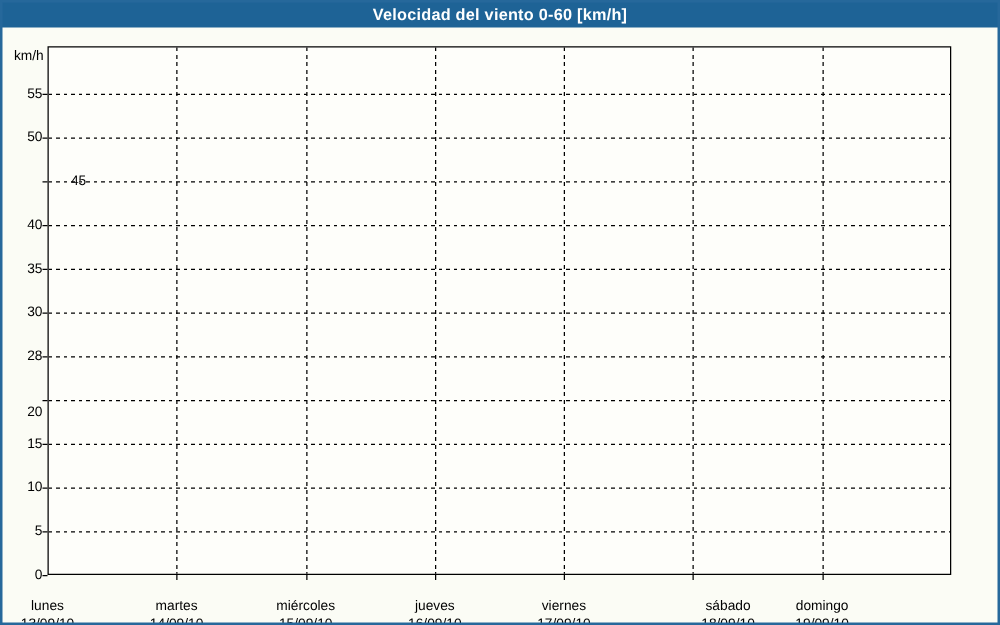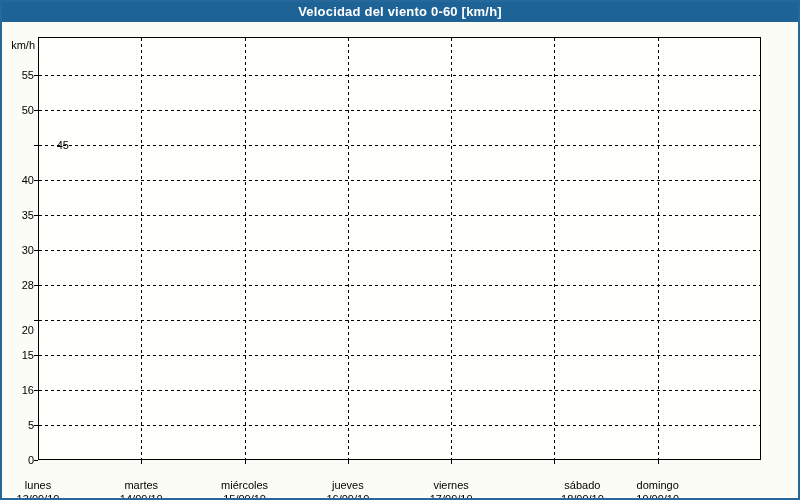--- a/index.html
+++ b/index.html
@@ -86,21 +86,21 @@
       <div class="vgrid" style="left: 205.571px;"></div>
       <div class="vgrid" style="left: 308.857px;"></div>
       <div class="vgrid" style="left: 412.143px;"></div>
       <div class="vgrid" style="left: 515.429px;"></div>
       <div class="vgrid" style="left: 618.714px;"></div>
     </div>
 
   <div id="yaxis">
       <div class="y-tick-label" style="top: 453px;">0</div>
       <div class="y-tick-label" style="top: 418px;">5</div>
-      <div class="y-tick-label" style="top: 383px;">16</div>
+      <div class="y-tick-label" style="top: 383px;">10</div>
       <div class="y-tick-label" style="top: 348px;">15</div>
       <div class="y-tick-label" style="top: 313px; margin-top: 10px;">20</div>
       <div class="y-tick-label" style="top: 278px;">28</div>
       <div class="y-tick-label" style="top: 243px;">30</div>
       <div class="y-tick-label" style="top: 208px;">35</div>
       <div class="y-tick-label" style="top: 173px;">40</div>
       <div class="y-tick-label" style="top: 138px; margin-left: 35px;">45</div>
       <div class="y-tick-label" style="top: 103px;">50</div>
       <div class="y-tick-label" style="top: 68px;">55</div>
     </div>

